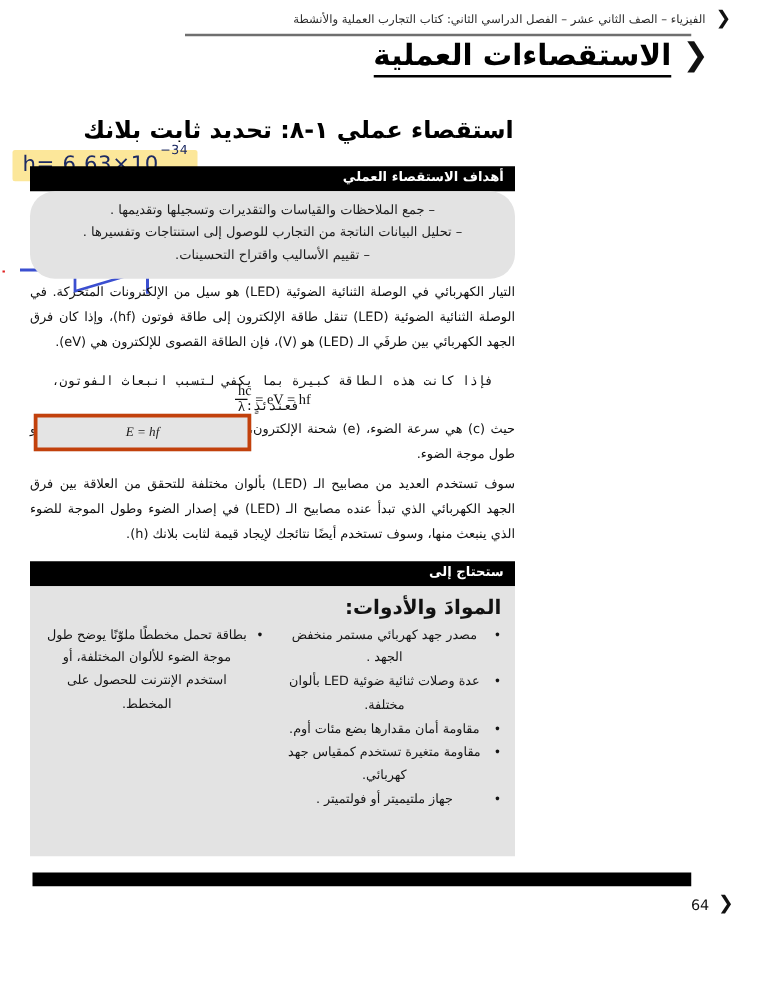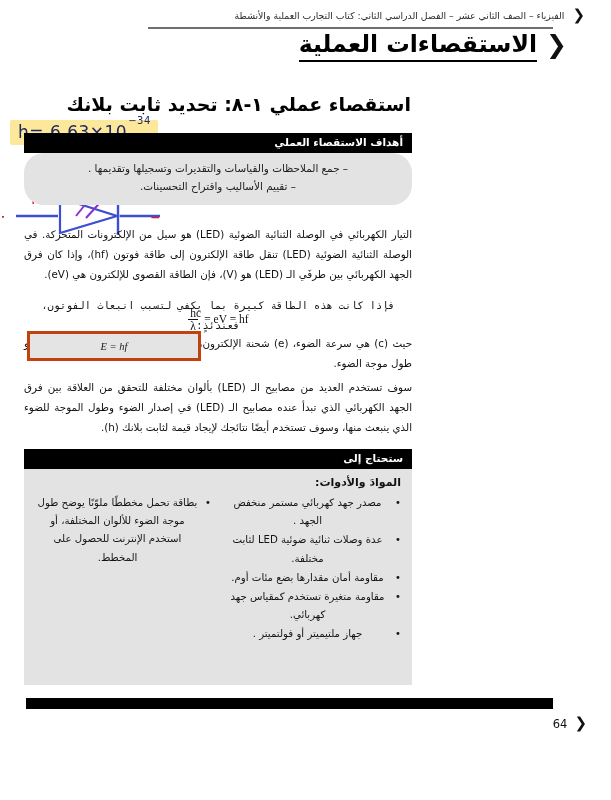--- a/index.html
+++ b/index.html
@@ -224,21 +224,21 @@
     right: 199px;
     width: 388px;
   }
   .needs-body {
     background: #e3e3e3;
     padding: 7px 11px 10px 11px;
     min-height: 216px;
     box-sizing: border-box;
   }
   .needs-subtitle {
-    font-size: 11px;
+    font-size: 16px;
     font-weight: bold;
     color: #111;
     text-align: right;
     margin-bottom: 5px;
   }
   .needs-columns {
     display: flex;
     flex-direction: row;
     gap: 14px;
   }
@@ -337,20 +337,21 @@
     <text x="158" y="45" font-family="DejaVu Sans, sans-serif" font-size="19" fill="#e02020">–</text>
     <text x="38" y="26" font-family="DejaVu Sans, sans-serif" font-size="15" fill="#e02020">P</text>
     <text x="120" y="26" font-family="DejaVu Sans, sans-serif" font-size="15" fill="#e02020" font-style="italic">n</text>
   </svg>
 </div>
 
 <div class="objectives-panel">
   <div class="panel-bar">أهداف الاستقصاء العملي</div>
   <div class="panel-body">
     <div class="objective-line">– جمع الملاحظات والقياسات والتقديرات وتسجيلها وتقديمها .</div>
+    <div class="objective-line">– تحليل البيانات الناتجة من التجارب للوصول إلى استنتاجات وتفسيرها .</div>
     <div class="objective-line">– تقييم الأساليب واقتراح التحسينات.</div>
   </div>
 </div>
 
 <div class="body-col para para-1">التيار الكهربائي في الوصلة الثنائية الضوئية (LED) هو سيل من الإلكترونات المتحركة. في الوصلة الثنائية الضوئية (LED) تنقل طاقة الإلكترون إلى طاقة فوتون (hf)، وإذا كان فرق الجهد الكهربائي بين طرفَي الـ (LED) هو (V)، فإن الطاقة القصوى للإلكترون هي (eV).</div>
 <div class="body-col para para-lead">فإذا كانت هذه الطاقة كبيرة بما يكفي لتسبب انبعاث الفوتون، فعندئذٍ:</div>
 
 <div class="eq-display">
   <span>eV = hf =</span><span class="frac">
       <span class="num">hc</span>
@@ -366,21 +367,21 @@
 </div>
 
 <div class="needs-panel">
   <div class="panel-bar">ستحتاج إلى</div>
   <div class="needs-body">
     <div class="needs-subtitle">الموادَ والأدوات:</div>
     <div class="needs-columns">
       <div class="needs-col">
         <ul class="needs-list">
           <li>مصدر جهد كهربائي مستمر منخفض الجهد .</li>
-          <li>عدة وصلات ثنائية ضوئية LED لثابت مختلفة.</li>
+          <li>عدة وصلات ثنائية ضوئية LED بألوان مختلفة.</li>
           <li>مقاومة أمان مقدارها بضع مئات أوم.</li>
           <li>مقاومة متغيرة تستخدم كمقياس جهد كهربائي.</li>
           <li>جهاز ملتيميتر أو فولتميتر .</li>
         </ul>
       </div>
       <div class="needs-col">
         <ul class="needs-list">
           <li>بطاقة تحمل مخططًا ملوّنًا يوضح طول موجة الضوء للألوان المختلفة، أو استخدم الإنترنت للحصول على المخطط.</li>
         </ul>
       </div>

